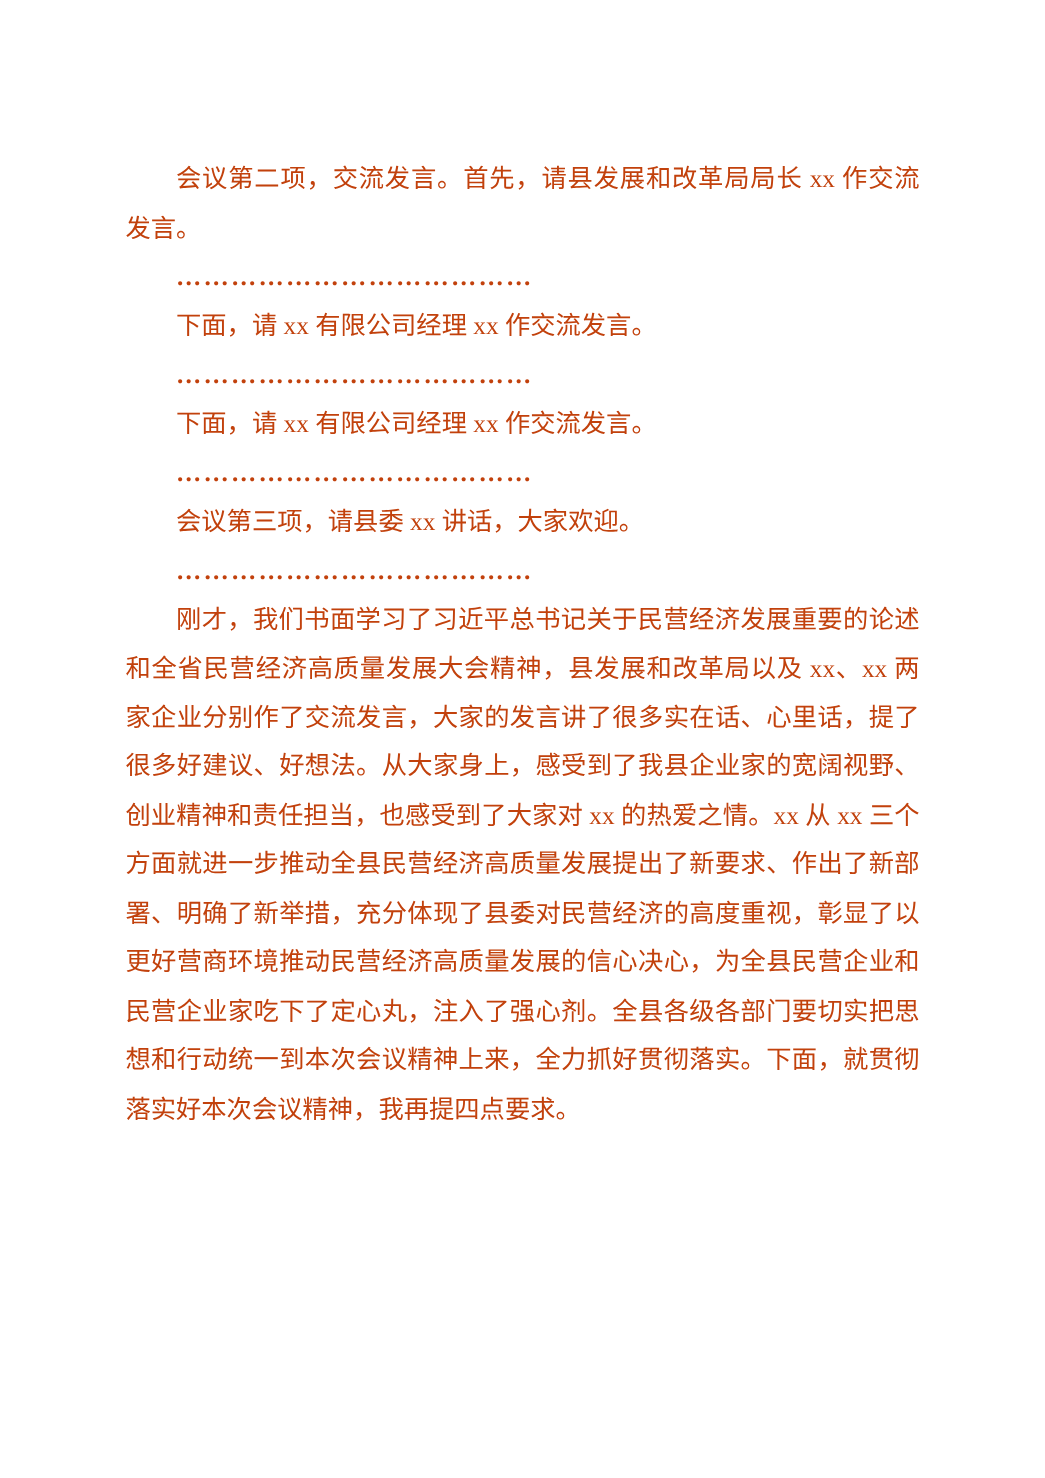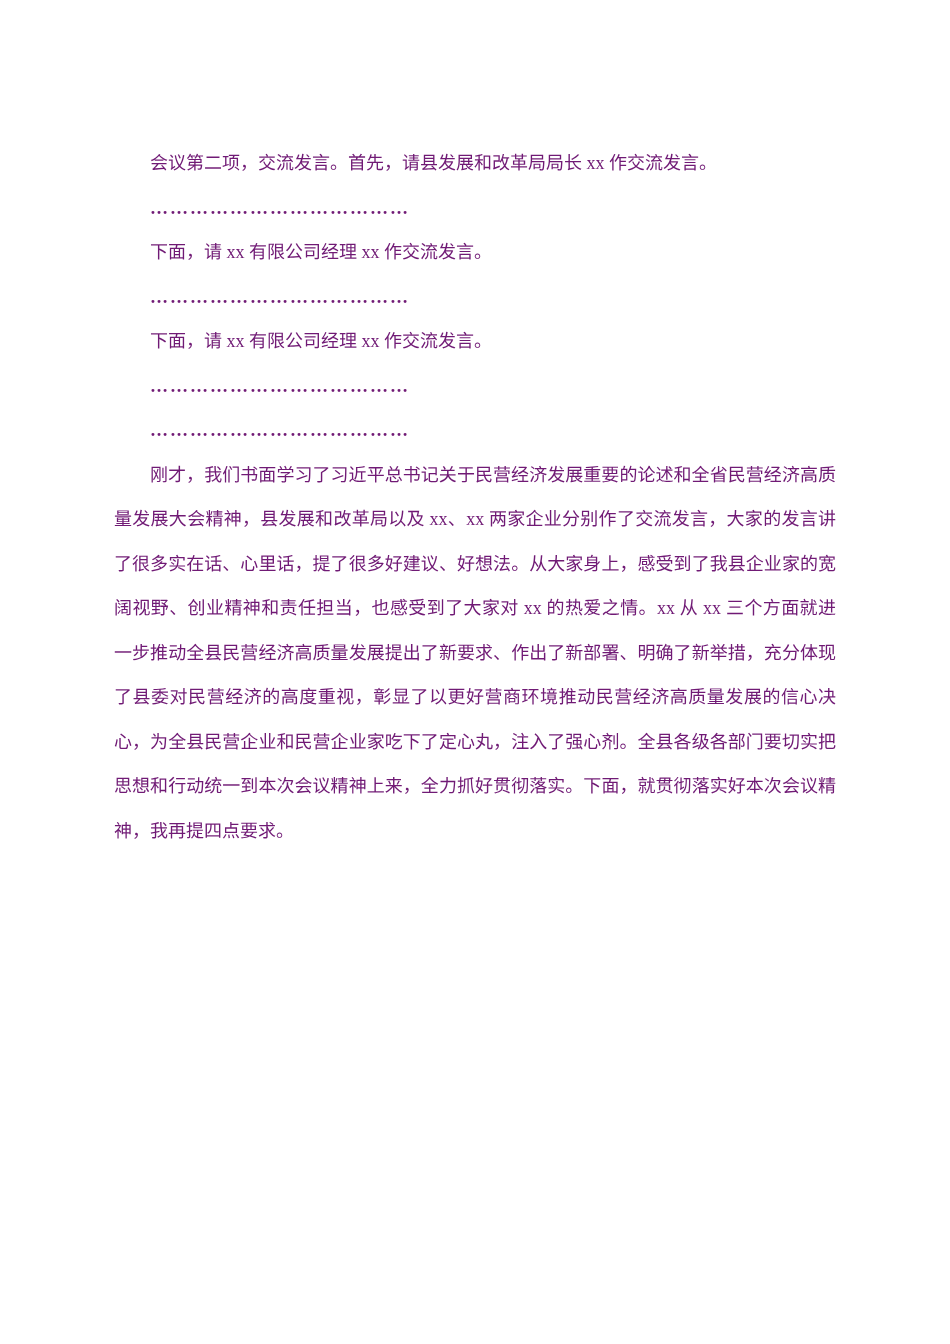--- a/index.html
+++ b/index.html
@@ -11,23 +11,23 @@
     position: relative;
     width: 950px;
     height: 1344px;
     box-sizing: border-box;
     background: #ffffff;
     padding: 141px 114px 0 114px;
     overflow: hidden;
   }
   .doc-body {
     font-family: "Liberation Serif", "DejaVu Serif", serif;
-    font-size: 18px;
+    font-size: 23px;
     line-height: 44.5px;
-    color: #701a75;
+    color: #c2410c;
     text-align: justify;
   }
   .doc-body p {
     margin: 0;
     padding: 0;
     text-indent: 2em;
     word-break: break-all;
   }
   .dots-line {
     letter-spacing: 2px;
@@ -39,16 +39,17 @@
 <body>
 
 <div class="page">
   <div class="doc-body">
     <p>会议第二项，交流发言。首先，请县发展和改革局局长 xx 作交流发言。</p>
     <p class="dots-line">…………………………………</p>
     <p>下面，请 xx 有限公司经理 xx 作交流发言。</p>
     <p class="dots-line">…………………………………</p>
     <p>下面，请 xx 有限公司经理 xx 作交流发言。</p>
     <p class="dots-line">…………………………………</p>
+    <p>会议第三项，请县委 xx 讲话，大家欢迎。</p>
     <p class="dots-line">…………………………………</p>
     <p>刚才，我们书面学习了习近平总书记关于民营经济发展重要的论述和全省民营经济高质量发展大会精神，县发展和改革局以及 xx、xx 两家企业分别作了交流发言，大家的发言讲了很多实在话、心里话，提了很多好建议、好想法。从大家身上，感受到了我县企业家的宽阔视野、创业精神和责任担当，也感受到了大家对 xx 的热爱之情。xx 从 xx 三个方面就进一步推动全县民营经济高质量发展提出了新要求、作出了新部署、明确了新举措，充分体现了县委对民营经济的高度重视，彰显了以更好营商环境推动民营经济高质量发展的信心决心，为全县民营企业和民营企业家吃下了定心丸，注入了强心剂。全县各级各部门要切实把思想和行动统一到本次会议精神上来，全力抓好贯彻落实。下面，就贯彻落实好本次会议精神，我再提四点要求。</p>
   </div>
 </div>
 
 </body></html>

